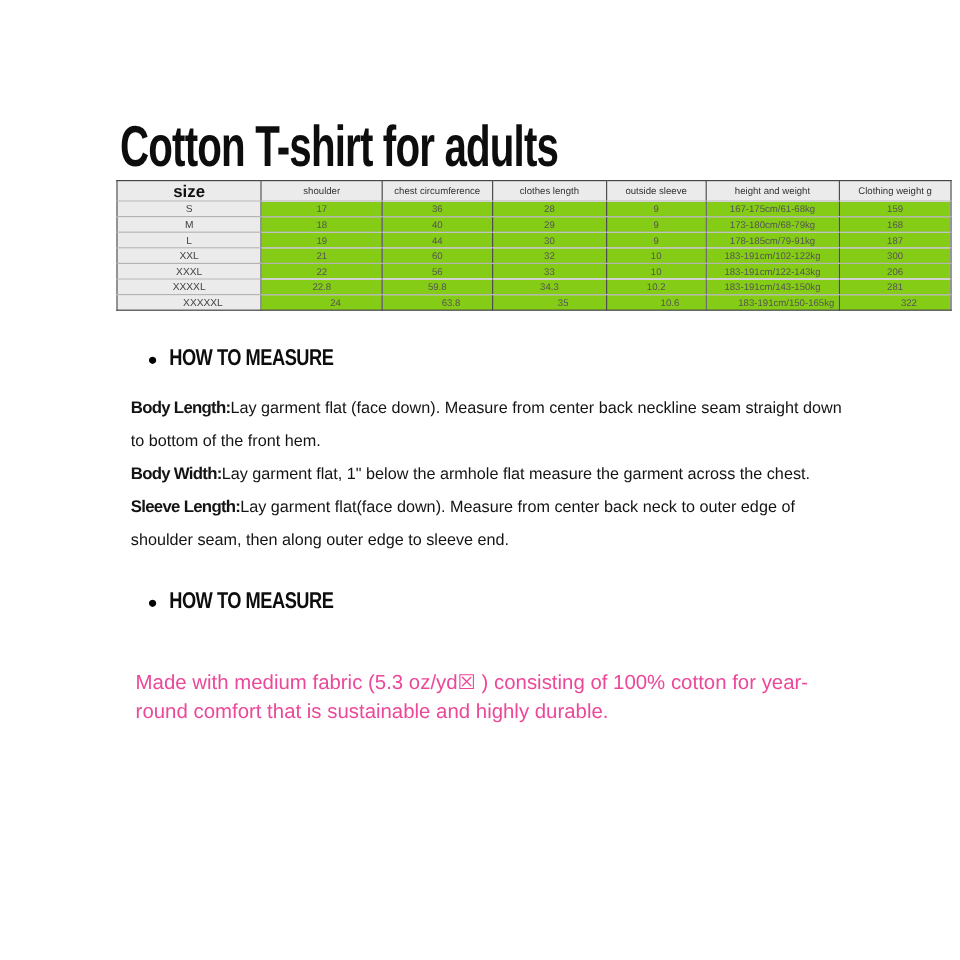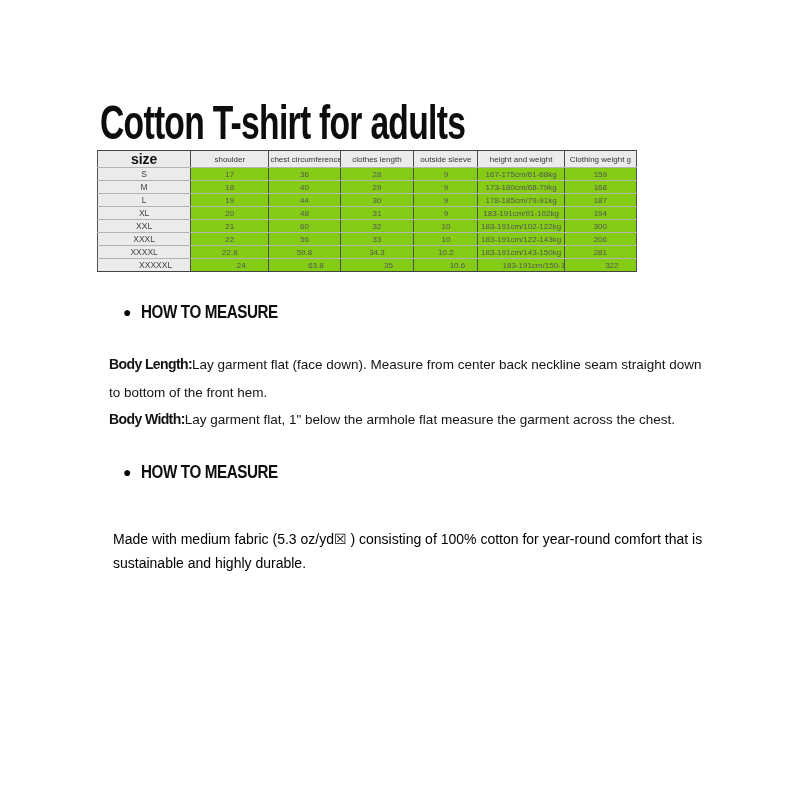--- a/index.html
+++ b/index.html
@@ -29,21 +29,21 @@
     display: inline-block;
     font-size: 13.5px;
     font-weight: 700;
     letter-spacing: 0px;
     transform: scaleX(0.88);
     color: #111;
   }
 
   
   table.size-table {
-    width: 540px;
+    width: 696px;
     margin-top: 3px;
     border-collapse: collapse;
     table-layout: fixed;
   }
   .size-table col.c0 { width: 17.3%; }
   .size-table col.c1 { width: 14.5%; }
   .size-table col.c2 { width: 13.2%; }
   .size-table col.c3 { width: 13.7%; }
   .size-table col.c4 { width: 11.9%; }
   .size-table col.c5 { width: 16.0%; }
@@ -105,30 +105,30 @@
     font-size: 19px;
     font-weight: 700;
     letter-spacing: -0.5px;
     margin-left: 10px;
     transform: scaleX(0.80);
     transform-origin: 0 50%;
     white-space: nowrap;
     color: #0d0d0d;
   }
   .section-1 { margin-top: 29px; }
-  .section-1 .items { margin-top: 28px; margin-left: 12px; width: 596px; }
+  .section-1 .items { margin-top: 16px; margin-left: 12px; width: 596px; }
   .measure-item { font-size: 13.5px; line-height: 27.5px; color: #141414; }
   .measure-item .item-label {
     font-weight: 700;
     letter-spacing: -0.6px;
     font-size: 14px;
   }
   .section-2 { margin-top: 27px; }
   .section-2 .paragraphs { margin-top: 11px; margin-left: 16px; width: 592px; }
-  .fabric-paragraph { font-size: 14px; line-height: 24px; color: #000000; margin-top: 44px; }
+  .fabric-paragraph { font-size: 17px; line-height: 24px; color: #ec4899; margin-top: 44px; }
 </style>
 </head>
 <body>
 
 <div class="content">
 
   <h1 class="title">Cotton T-shirt for adults</h1>
 
 
   <table class="size-table">
@@ -174,29 +174,20 @@
         <tr>
           <td>L</td>
           <td>19</td>
           <td>44</td>
           <td>30</td>
           <td>9</td>
           <td>178-185cm/79-91kg</td>
           <td>187</td>
         </tr>
         <tr>
-          <td>XL</td>
-          <td>20</td>
-          <td>48</td>
-          <td>31</td>
-          <td>9</td>
-          <td>183-191cm/91-102kg</td>
-          <td>194</td>
-        </tr>
-        <tr>
           <td>XXL</td>
           <td>21</td>
           <td>60</td>
           <td>32</td>
           <td>10</td>
           <td>183-191cm/102-122kg</td>
           <td>300</td>
         </tr>
         <tr>
           <td>XXXL</td>
@@ -230,20 +221,21 @@
 
 
   <div class="section-1">
     <div class="measure-heading">
       <span class="bullet">●</span>
       <span class="heading-text">HOW TO MEASURE</span>
     </div>
     <div class="items">
       <p class="measure-item"><span class="item-label">Body Length:</span><span>Lay garment flat (face down). Measure from center back neckline seam straight down to bottom of the front hem.</span></p>
       <p class="measure-item"><span class="item-label">Body Width:</span><span>Lay garment flat, 1" below the armhole flat measure the garment across the chest.</span></p>
+      <p class="measure-item"><span class="item-label">Sleeve Length:</span><span>Lay garment flat(face down). Measure from center back neck to outer edge of shoulder seam, then along outer edge to sleeve end.</span></p>
     </div>
   </div>
 
   <div class="section-2">
     <div class="measure-heading">
       <span class="bullet">●</span>
       <span class="heading-text">HOW TO MEASURE</span>
     </div>
     <div class="paragraphs">
       <p class="fabric-paragraph">Made with medium fabric (5.3 oz/yd☒ ) consisting of 100% cotton for year-round comfort that is sustainable and highly durable.</p>

